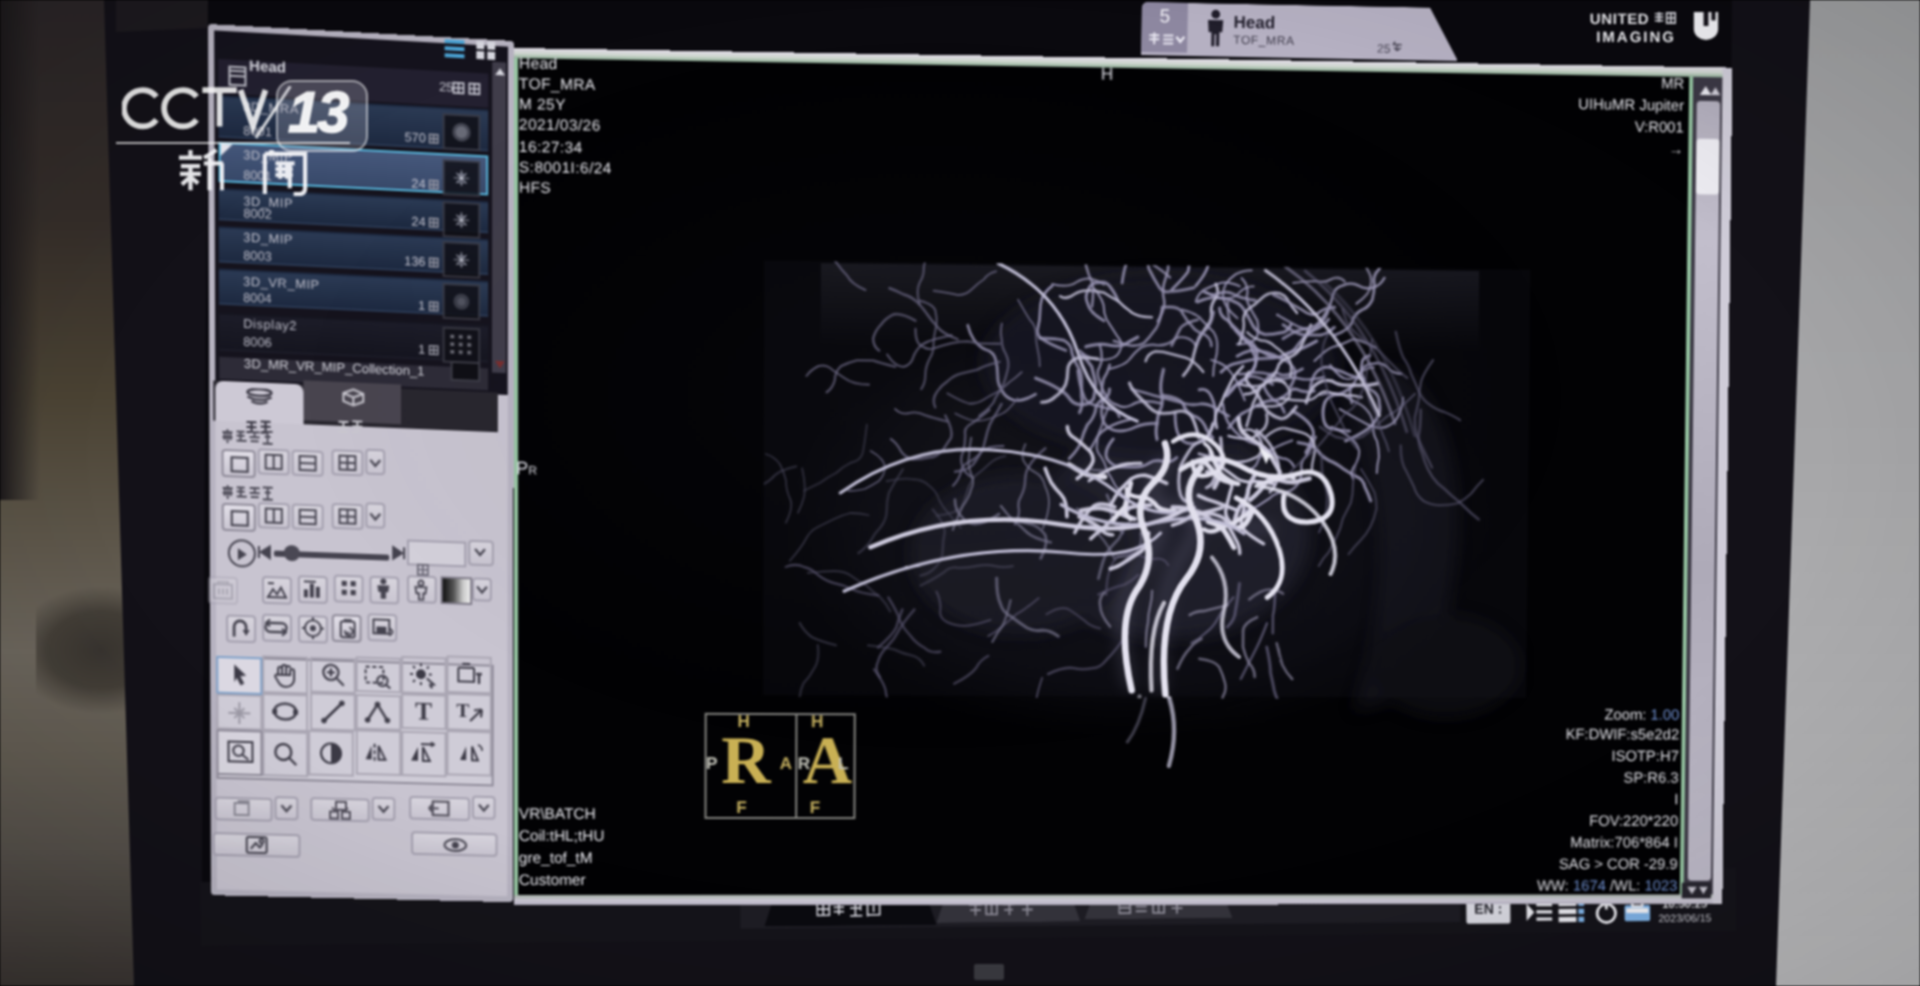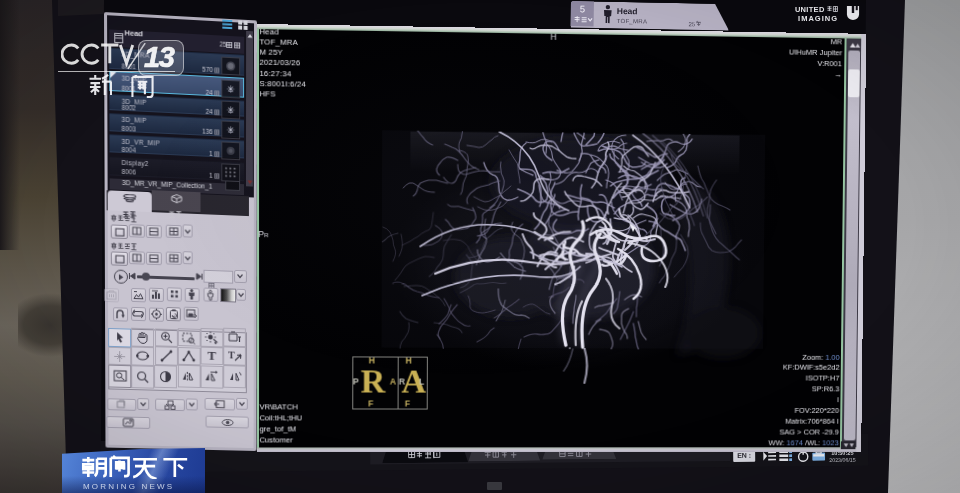--- a/index.html
+++ b/index.html
@@ -1119,37 +1119,12 @@
     <g stroke="rgba(250,250,253,.92)" stroke-width="2.2" fill="none">
       <path d="M1.5 2v21M1.5 2h21v18q0 3 -3 3h-3M4 0l2 1.5"></path>
       <path d="M7 7h10M9.5 7v8M13 7v8M7 10h9M7 13h9M14.5 7v13"></path>
     </g>
   </svg>
 </div>
 
 <div class="a" style="left:0;top:0;width:960px;height:493px;pointer-events:none;
  background:radial-gradient(ellipse 75% 75% at 50% 46%,rgba(0,0,0,0) 60%,rgba(0,0,0,.14) 100%);"></div>
 
-<div class="a" style="left:62px;top:448px;width:143px;height:45px;">
-  <div class="a" style="left:0;top:0;width:143px;height:45px;
-    background:linear-gradient(105deg,#5585d8 0%,#3b63bc 35%,#2a4aa4 60%,#1d3a92 100%);
-    clip-path:polygon(0 13%,55% 2%,100% 0,100% 100%,0 100%);"></div>
-  <div class="a" style="left:0;top:0;width:143px;height:45px;
-    background:linear-gradient(115deg,rgba(255,255,255,0) 55%,rgba(180,205,245,.4) 62%,rgba(255,255,255,0) 72%);
-    clip-path:polygon(0 13%,55% 2%,100% 0,100% 100%,0 100%);"></div>
-  <div class="a" style="left:0;top:28px;width:143px;height:17px;
-    background:linear-gradient(180deg,rgba(10,25,80,0),rgba(10,22,70,.55));"></div>
-  <svg class="a" style="left:19px;top:6.5px" width="108" height="24" viewBox="0 0 118 24">
-    <g stroke="#ffffff" stroke-width="2.9" fill="none">
-
-      <path d="M1.5 4.5h13M8 1v6M2.5 9h10.5v5.5H2.5zM2.5 12h10.5M1.5 18h13M8 14.5v8.5"></path>
-      <path d="M17.5 3v13q0 4 -2.5 6M17.5 3h9.5v16q0 3 -2.8 3M19 8.5h7M19 13.5h7"></path>
-
-      <path d="M32.5 2v21M32.5 2h19.5v17q0 3 -3 3h-2M35 0l2 1.5"></path>
-      <path d="M37 7h11M39 7v8M47 7v8M37 10h11M37 13h11M42 5v12"></path>
-
-      <path d="M57 3.5h26M59 11h22M69.5 3.5q1 9 -5 15q-4 4 -7.5 4.5M69.5 11q2 8 7 12l6 2"></path>
-
-      <path d="M90 3.5h26M102.5 3.5v19.5M106 9.5l5.5 4.5"></path>
-    </g>
-  </svg>
-  <div class="t" style="left:21px;top:33.5px;font-size:8px;color:rgba(235,240,250,.8);letter-spacing:2.2px;">MORNING&nbsp;NEWS</div>
-</div>
 </div>
 </body></html>

